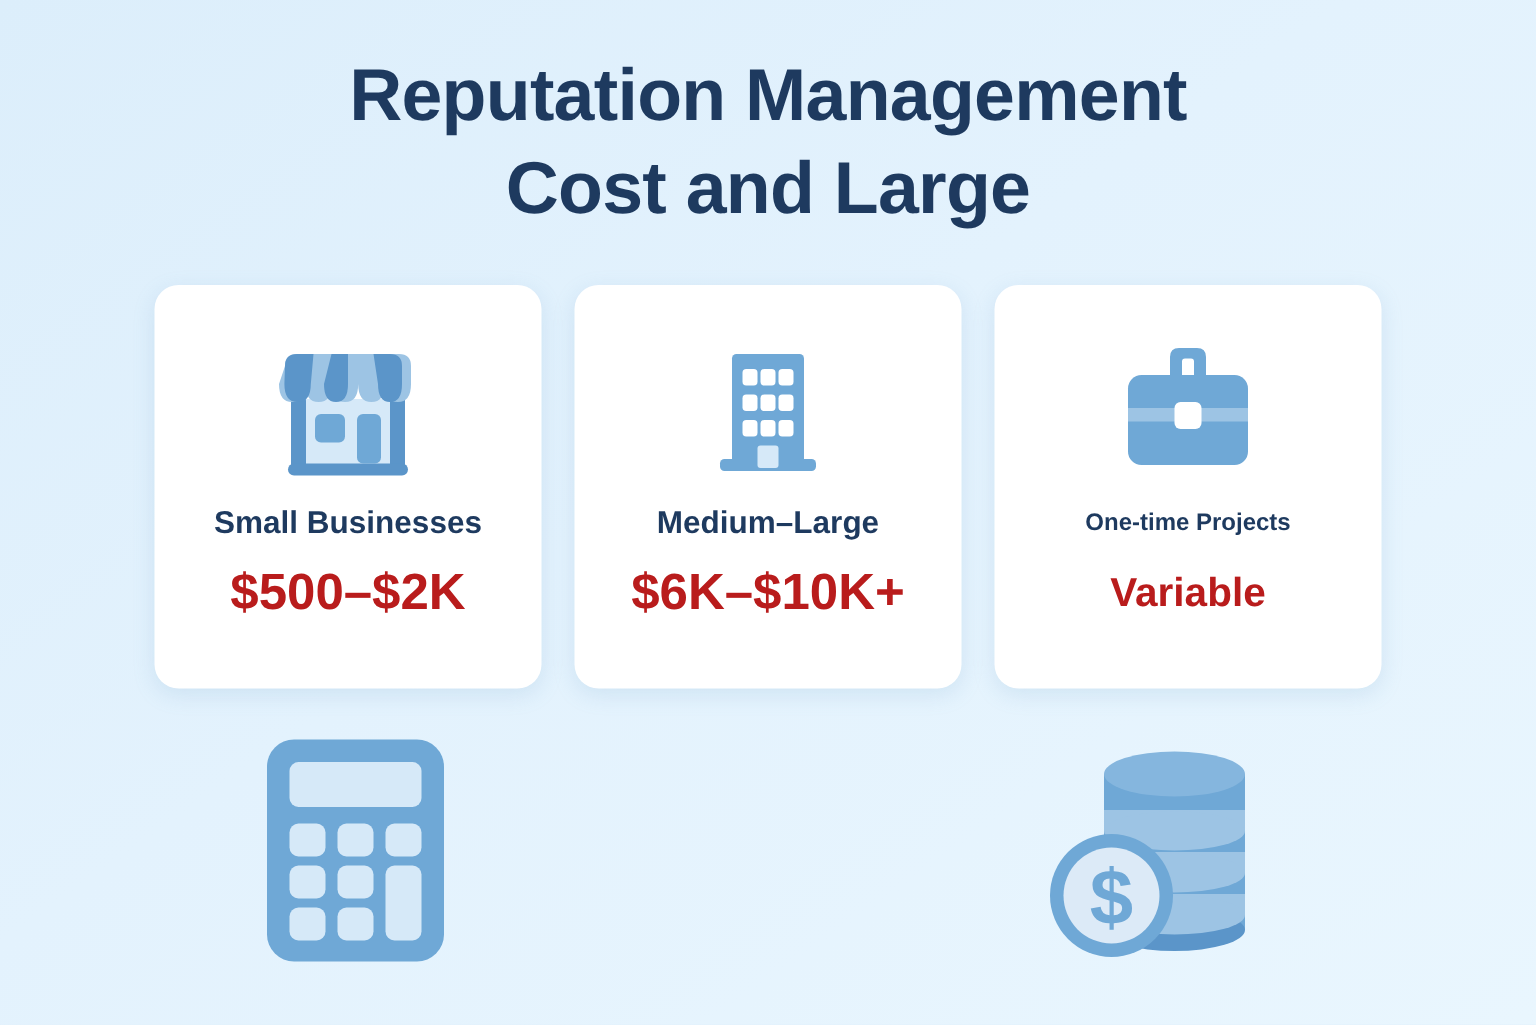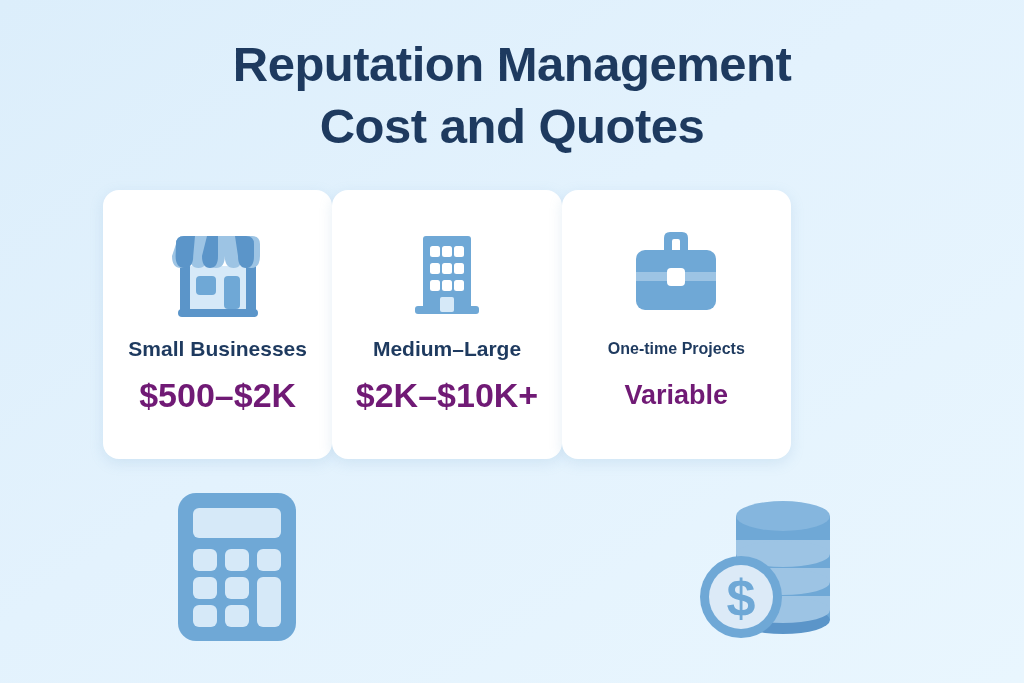--- a/index.html
+++ b/index.html
@@ -38,21 +38,21 @@
     line-height: 62px;
     letter-spacing: -0.5px;
     white-space: nowrap;
   }
 
   
   .cards-row {
     position: absolute;
     top: 190px;
     left: 103px;
-    width: 688px;
+    width: 818px;
     display: flex;
     justify-content: space-between;
   }
   .card {
     width: 258px;
     height: 269px;
     background: #ffffff;
     border-radius: 16px;
     box-shadow: 0 4px 14px rgba(110, 160, 200, 0.18);
     display: flex;
@@ -69,21 +69,21 @@
   }
   .card-label {
     color: #1e3a5f;
     font-size: 21px;
     font-weight: bold;
     line-height: 26px;
     margin-top: 6px;
     white-space: nowrap;
   }
   .card-price {
-    color: #701a75;
+    color: #b91c1c;
     font-size: 34px;
     font-weight: bold;
     line-height: 42px;
     margin-top: 12px;
     white-space: nowrap;
   }
   .card.tight .card-label { font-size: 16px; }
   .card.tight .card-price { font-size: 27px; }
 
   
@@ -102,21 +102,21 @@
     height: 150px;
   }
 </style>
 </head>
 <body>
 
 <div class="infographic">
 
   <div class="title-block">
     <div class="title-line">Reputation Management</div>
-    <div class="title-line">Cost and Quotes</div>
+    <div class="title-line">Cost and Large</div>
   </div>
 
   <div class="cards-row">
 
     <div class="card">
       <div class="card-icon">
         <svg width="104" height="96" viewBox="0 0 104 96" xmlns="http://www.w3.org/2000/svg">
 
           <rect x="20" y="40" width="64" height="46" fill="#d6e9f8"></rect>
 
@@ -154,21 +154,21 @@
           <rect x="47" y="37" width="10" height="11" rx="2.5" fill="#ffffff"></rect>
           <rect x="59" y="37" width="10" height="11" rx="2.5" fill="#ffffff"></rect>
           <rect x="35" y="54" width="10" height="11" rx="2.5" fill="#ffffff"></rect>
           <rect x="47" y="54" width="10" height="11" rx="2.5" fill="#ffffff"></rect>
           <rect x="59" y="54" width="10" height="11" rx="2.5" fill="#ffffff"></rect>
 
           <rect x="45" y="71" width="14" height="15" rx="2" fill="#d6e9f8"></rect>
         </svg>
       </div>
       <div class="card-label">Medium–Large</div>
-      <div class="card-price">$2K–$10K+</div>
+      <div class="card-price">$6K–$10K+</div>
     </div>
 
     <div class="card tight">
       <div class="card-icon">
         <svg width="112" height="96" viewBox="0 0 112 96" xmlns="http://www.w3.org/2000/svg">
 
           <path d="M44 12 Q44 6 50 6 L62 6 Q68 6 68 12 L68 26 L60 26 L60 15 Q60 13 58 13 L54 13 Q52 13 52 15 L52 26 L44 26 Z" fill="#6fa8d6"></path>
 
           <rect x="16" y="24" width="80" height="60" rx="9" fill="#6fa8d6"></rect>
 

